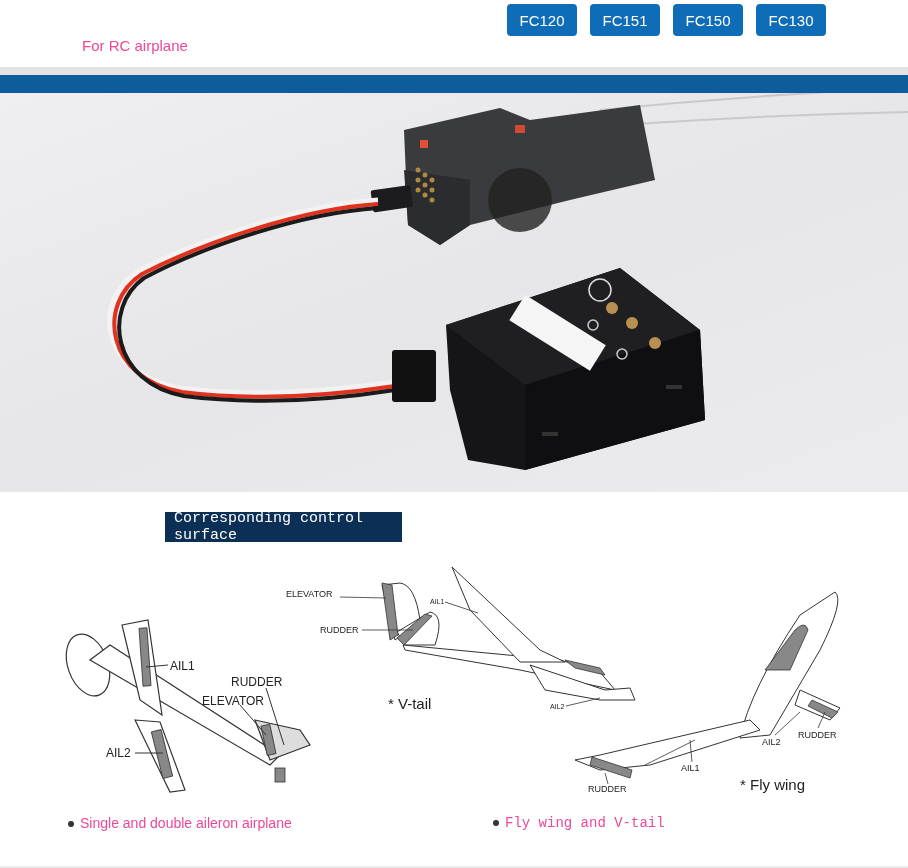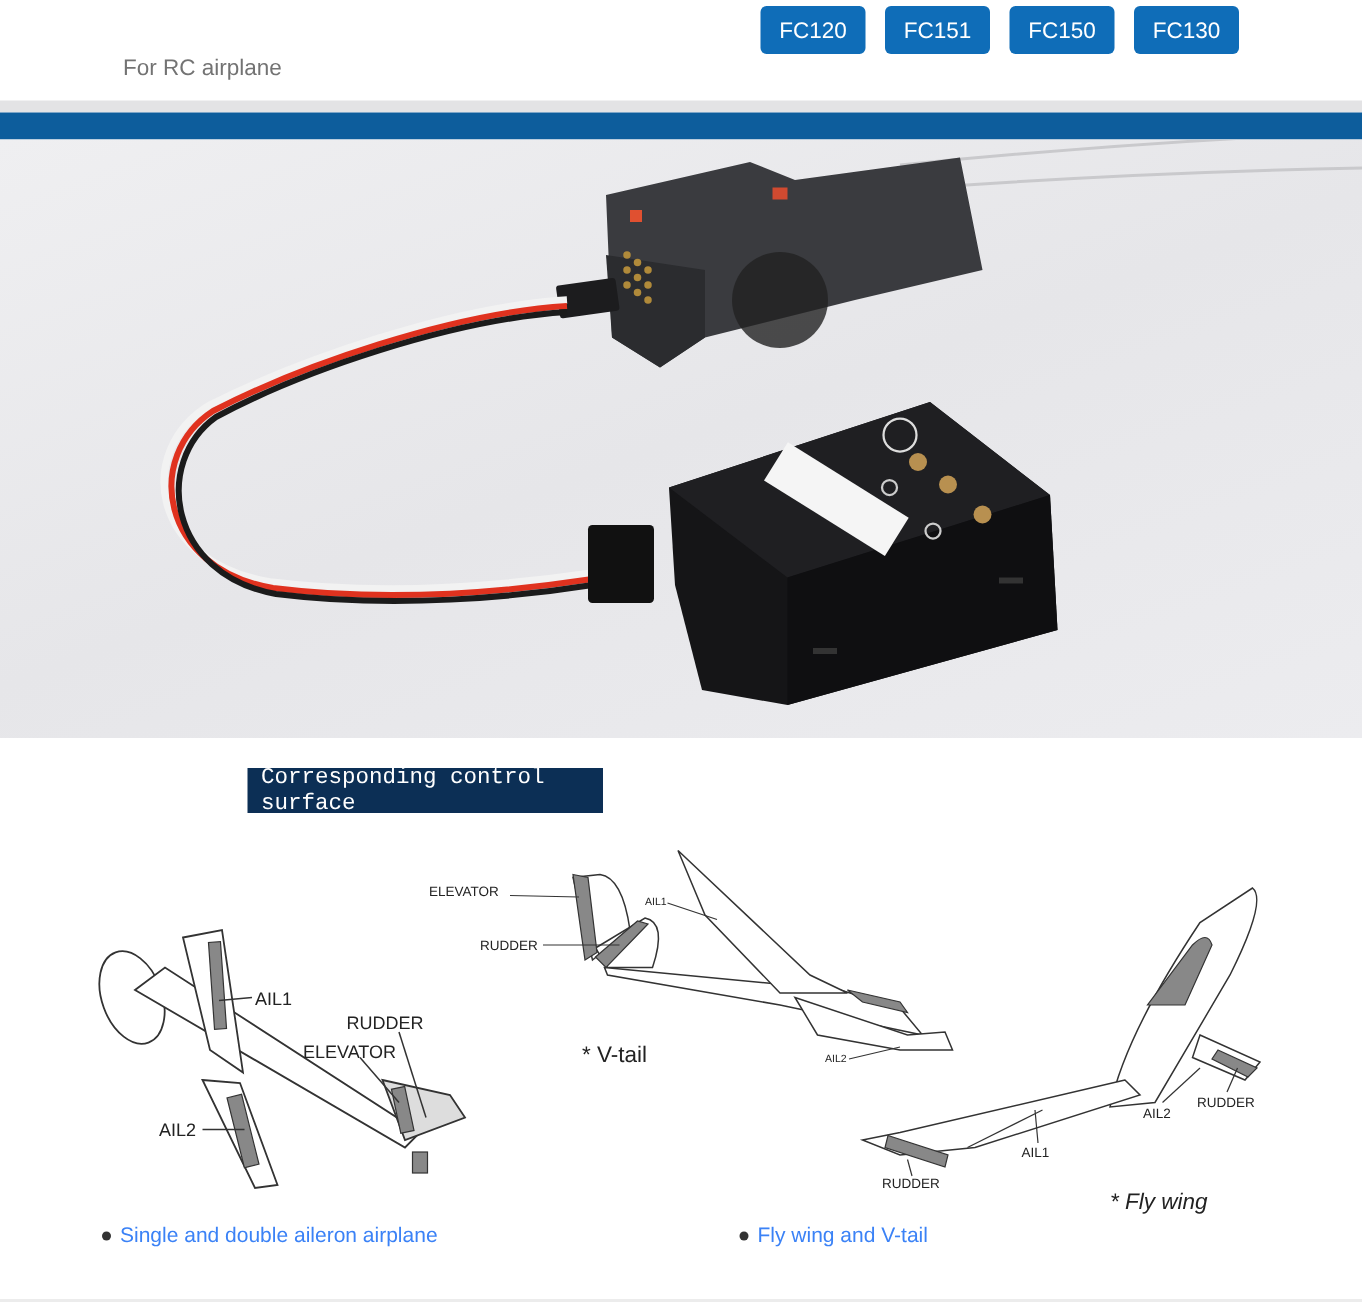--- a/index.html
+++ b/index.html
@@ -1,33 +1,33 @@
 <!DOCTYPE html>
 <html><head>
 <meta charset="utf-8">
 <style>
   * { box-sizing: border-box; margin: 0; padding: 0; }
   body { width: 908px; height: 868px; background: #ffffff; font-family: "DejaVu Sans", sans-serif; position: relative; overflow: hidden; }
 
   .header { position: absolute; left: 0; top: 0; width: 908px; height: 67px; background: #fff; }
-  .subtitle { position: absolute; left: 82px; top: 37px; font-size: 15px; color: #737373; font-family: "Liberation Sans", sans-serif; }
+  .subtitle { position: absolute; left: 82px; top: 37px; font-size: 15px; color: #ec4899; font-family: "Liberation Sans", sans-serif; }
   .model-tabs { position: absolute; top: 4px; left: 507px; display: flex; gap: 13px; }
   .model-tab { width: 70px; height: 32px; background: #0f6db8; color: #fff; border-radius: 4px; display: flex; align-items: center; justify-content: center; font-size: 15px; font-family: "Liberation Sans", sans-serif; cursor: pointer; }
 
   .gray-band { position: absolute; left: 0; top: 67px; width: 908px; height: 8px; background: #e3e3e5; }
   .blue-bar { position: absolute; left: 0; top: 75px; width: 908px; height: 18px; background: #0d5d9c; }
 
   .photo { position: absolute; left: 0; top: 93px; width: 908px; height: 399px; background: linear-gradient(160deg, #efeff1 0%, #e6e6e9 50%, #ececef 100%); overflow: hidden; }
 
   .section-label { position: absolute; left: 165px; top: 512px; width: 237px; height: 30px; background: #0c2f55; color: #fff; font-size: 15px; display: flex; align-items: center; padding-left: 9px; font-family: Liberation Mono, monospace; }
 
   .diagram { position: absolute; }
   .diag-label { position: absolute; font-family: "Liberation Sans", sans-serif; font-weight: normal; color: #222; }
   .note { position: absolute; font-family: "Liberation Sans", sans-serif; font-size: 15px; color: #222; }
-  .caption { position: absolute; top: 815px; font-size: 14px; color: #3b82f6; font-family: "Liberation Sans", sans-serif; }
+  .caption { position: absolute; top: 815px; font-size: 14px; color: #ec4899; font-family: "Liberation Sans", sans-serif; }
   .caption .dot { display: inline-block; width: 6px; height: 6px; background: #333; border-radius: 50%; margin-right: 6px; vertical-align: middle; }
   .bottom-line { position: absolute; left: 0; top: 866px; width: 908px; height: 2px; background: #ececec; }
 </style>
 </head>
 <body>
 
 <div class="header">
   <div class="subtitle">For RC airplane</div>
   <div class="model-tabs">
     <div class="model-tab">FC120</div>
@@ -165,23 +165,23 @@
       <line x1="690" y1="740" x2="692" y2="762"></line>
       <line x1="605" y1="773" x2="608" y2="784"></line>
       <line x1="775" y1="735" x2="800" y2="712"></line>
       <line x1="818" y1="728" x2="825" y2="712"></line>
     </g>
   </svg>
   <div class="diag-label" style="left:202px; top:152px; font-size:9px;">AIL2</div>
   <div class="diag-label" style="left:238px; top:145px; font-size:9px;">RUDDER</div>
   <div class="diag-label" style="left:121px; top:178px; font-size:9px;">AIL1</div>
   <div class="diag-label" style="left:28px; top:199px; font-size:9px;">RUDDER</div>
-  <div class="note" style="left:180px; top:208px;font-style:italic;">* Fly wing</div>
+  <div class="note" style="left:180px; top:191px;">* Fly wing</div>
 </div>
 
 <div class="caption" style="left:68px;">
   <span class="dot"></span><span>Single and double aileron airplane</span>
 </div>
-<div class="caption" style="left:493px;">
+<div class="caption" style="left:493px;font-family:Liberation Mono, monospace;">
   <span class="dot"></span><span>Fly wing and V-tail</span>
 </div>
 
 <div class="bottom-line"></div>
 
 </body></html>

